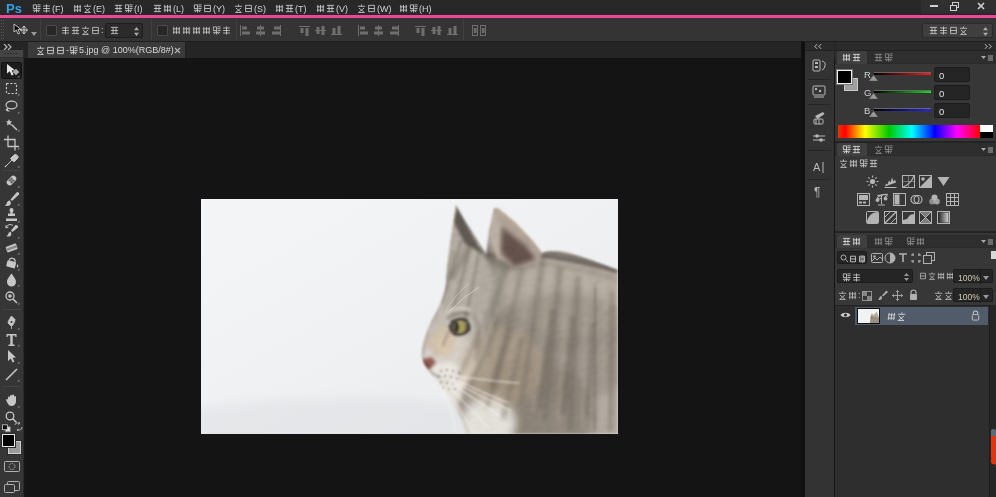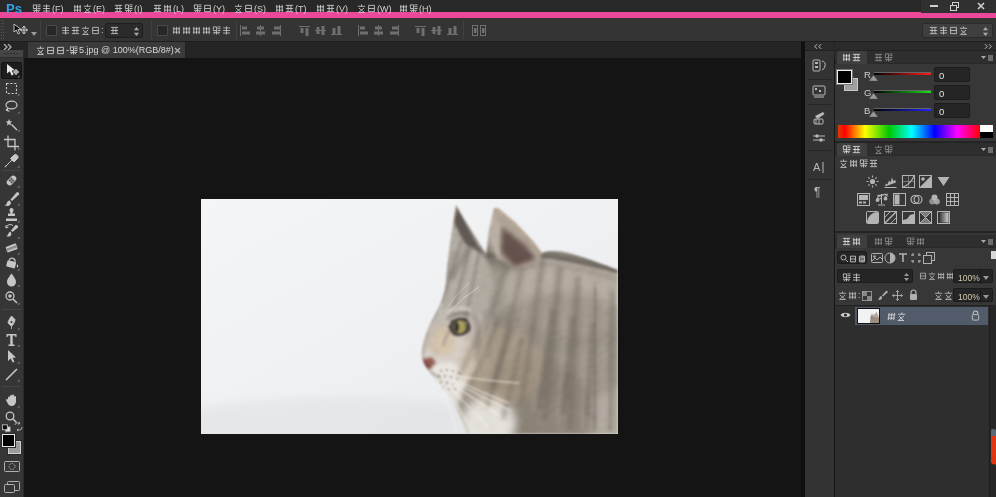--- a/index.html
+++ b/index.html
@@ -7,21 +7,21 @@
 #app{position:relative;width:996px;height:497px}
 .abs{position:absolute}
 .cj{display:inline-block;vertical-align:-1px;margin-right:1px}
 .sep{width:1px;height:20px;background:#2a2a2a;border-right:1px solid #404040}
 .well{background:#252525;border:1px solid #1c1c1c;border-radius:2px;color:#d6d0b4}
 .lbl{color:#bdbdbd;font-size:9px}
 .txt{display:flex;align-items:center;white-space:nowrap;line-height:0}
 .txt span{line-height:normal}
 </style></head><body>
 <div id="app">
-<div class="abs" style="left:0;top:0;width:996px;height:18px;background:#282828;border-bottom:6px solid #ec4899">
+<div class="abs" style="left:0;top:0;width:996px;height:18px;background:#282828;border-bottom:3px solid #ec4899">
 <div class="abs" style="left:6px;top:1px;font-size:13px;font-weight:bold;color:#35a2e8;letter-spacing:0px">Ps</div>
 <div class="abs txt" style="left:32px;top:3.5px;height:10px">
         <svg class="cj" style="width:9px;height:9px;margin-bottom:0px" viewBox="0 0 10 10">
           <path d="M1.5,1H5V5H1.5ZM6,1H9.5M6,3H9.5M6,5H9.5M1,7H9M5,5V9.5M2,9L4,7.5M8,9L6,7.5" stroke="#d2d2d2" stroke-width="0.92" fill="none"></path>
         </svg>
         <svg class="cj" style="width:9px;height:9px;margin-bottom:0px" viewBox="0 0 10 10">
           <path d="M1.2,2.2H8.8M1.2,5H8.8M1.2,7.8H8.8M5,0.5V9.5" stroke="#d2d2d2" stroke-width="0.92" fill="none"></path>
         </svg>
         <span style="color:#d2d2d2;font-size:9px">(F)</span>
       </div>

